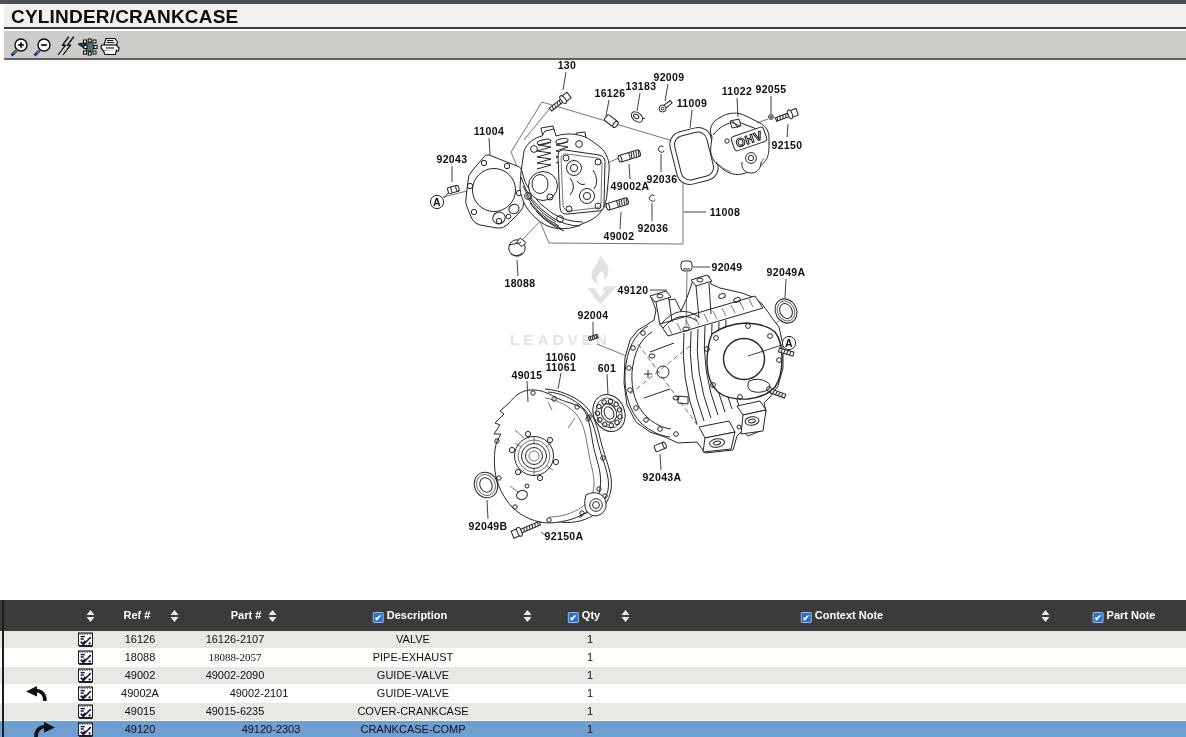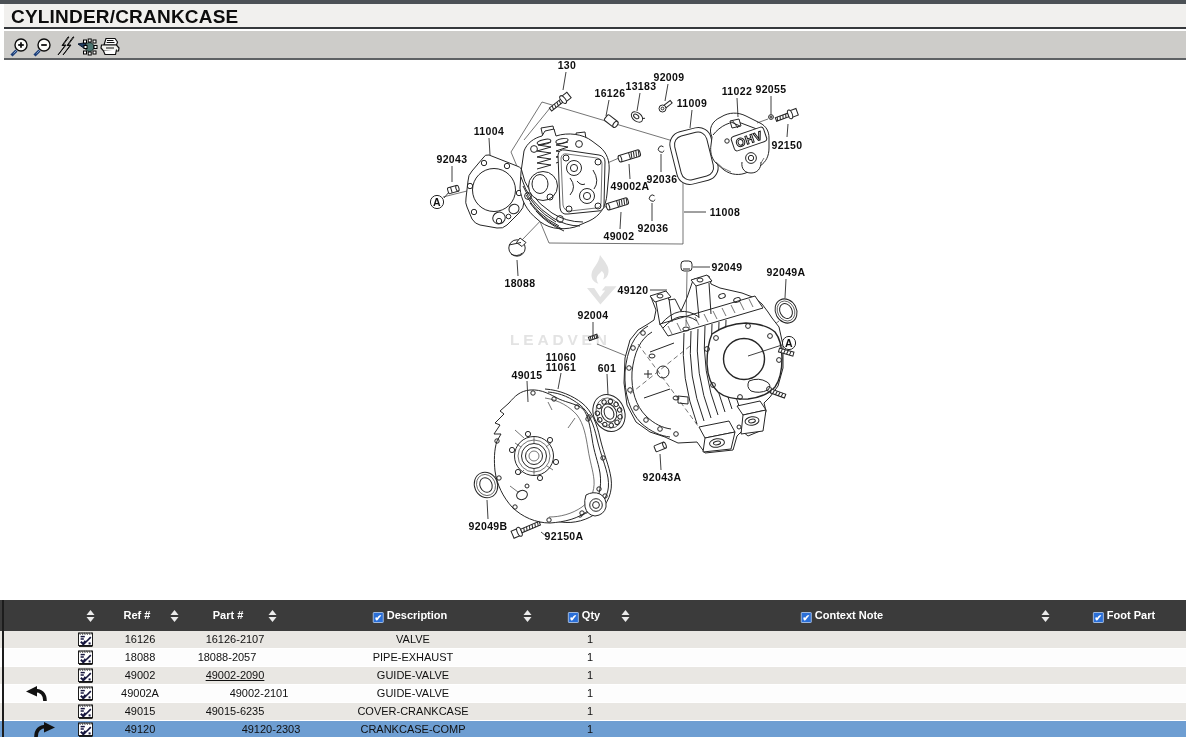--- a/index.html
+++ b/index.html
@@ -606,25 +606,25 @@
           <polyline points="782,345 748,356" class="lead"></polyline>
           <circle cx="789" cy="343" r="6.6" class="fw"></circle>
           <text x="789" y="346.5" text-anchor="middle" class="dlabel" font-size="9.5">A</text>
         </g>
   </svg>
   </div>
 
   <div id="table">
     <div id="thead">
         <div class="hitem" style="left: 137px;"><span>Ref #</span></div>
-        <div class="hitem" style="left: 228px;"><span>Part #</span></div>
+        <div class="hitem" style="left: 246px;"><span>Part #</span></div>
         <div class="hitem" style="left: 410px;"><span class="hcheck">✔</span><span>Description</span></div>
         <div class="hitem" style="left: 584px;"><span class="hcheck">✔</span><span>Qty</span></div>
         <div class="hitem" style="left: 842px;"><span class="hcheck">✔</span><span>Context Note</span></div>
-        <div class="hitem" style="left: 1124px;"><span class="hcheck">✔</span><span>Foot Part</span></div>
+        <div class="hitem" style="left: 1124px;"><span class="hcheck">✔</span><span>Part Note</span></div>
         <div class="sort" style="left: 91px;">
           <div class="up"></div>
           <div class="dn"></div>
         </div>
         <div class="sort" style="left: 175px;">
           <div class="up"></div>
           <div class="dn"></div>
         </div>
         <div class="sort" style="left: 273px;">
           <div class="up"></div>
@@ -675,42 +675,42 @@
   </g>
   <g stroke="#17173f" stroke-width="1.5">
     <line x1="2.6" y1="4.6" x2="6.8" y2="4.6"></line>
     <line x1="2.6" y1="7" x2="5.8" y2="7"></line>
   </g>
   <path d="M2.8,9.8 L5.2,12 L7.4,8.8" stroke="#17173f" stroke-width="2" fill="none"></path>
   <path d="M4.5,12.5 L12.2,4.6 L13.4,5.8 L6.2,12.8 L4.2,13.2 Z" fill="#17173f"></path>
   <rect x="10.6" y="10.4" width="2" height="2" fill="#17173f"></rect>
 </svg></div>
           <div class="cell" style="left: 140px;">18088</div>
-          <div class="cell" style="left: 227px;">18088-2057</div>
+          <div class="cell" style="left: 235px; font-family: Liberation Serif, serif;">18088-2057</div>
           <div class="cell" style="left: 413px;">PIPE-EXHAUST</div>
           <div class="cell" style="left: 590px;">1</div>
         </div>
         <div class="trow g">
           <div class="rowicon"><svg width="15" height="15" viewBox="0 0 15 15">
   <rect x="0.5" y="1" width="14" height="12.5" fill="#fff" stroke="#1c1c1c" stroke-width="1"></rect>
   <line x1="1" y1="14.2" x2="14.5" y2="14.2" stroke="#111" stroke-width="1.4"></line>
   <g stroke="#333" stroke-width="1">
     <line x1="1" y1="1.2" x2="14" y2="1.2" stroke-dasharray="1.2,1.2"></line>
     <line x1="1.6" y1="2.2" x2="14" y2="2.2" stroke-dasharray="1.2,1.2"></line>
   </g>
   <g stroke="#17173f" stroke-width="1.5">
     <line x1="2.6" y1="4.6" x2="6.8" y2="4.6"></line>
     <line x1="2.6" y1="7" x2="5.8" y2="7"></line>
   </g>
   <path d="M2.8,9.8 L5.2,12 L7.4,8.8" stroke="#17173f" stroke-width="2" fill="none"></path>
   <path d="M4.5,12.5 L12.2,4.6 L13.4,5.8 L6.2,12.8 L4.2,13.2 Z" fill="#17173f"></path>
   <rect x="10.6" y="10.4" width="2" height="2" fill="#17173f"></rect>
 </svg></div>
           <div class="cell" style="left: 140px;">49002</div>
-          <div class="cell" style="left: 235px; text-decoration: underline;">49002-2090</div>
+          <div class="cell" style="left: 235px;">49002-2090</div>
           <div class="cell" style="left: 413px;">GUIDE-VALVE</div>
           <div class="cell" style="left: 590px;">1</div>
         </div>
         <div class="trow w">
           <div class="rowmark" style="left: 9px;"><svg width="46" height="18" viewBox="0 0 46 18">
   <path d="M36,16 C36,9 32,5.5 26,5.5" stroke="#111" stroke-width="3.6" fill="none"></path>
   <polygon points="28,1 17,6.5 28,11.5" fill="#111"></polygon>
 </svg></div>
           <div class="rowicon"><svg width="15" height="15" viewBox="0 0 15 15">
   <rect x="0.5" y="1" width="14" height="12.5" fill="#fff" stroke="#1c1c1c" stroke-width="1"></rect>

